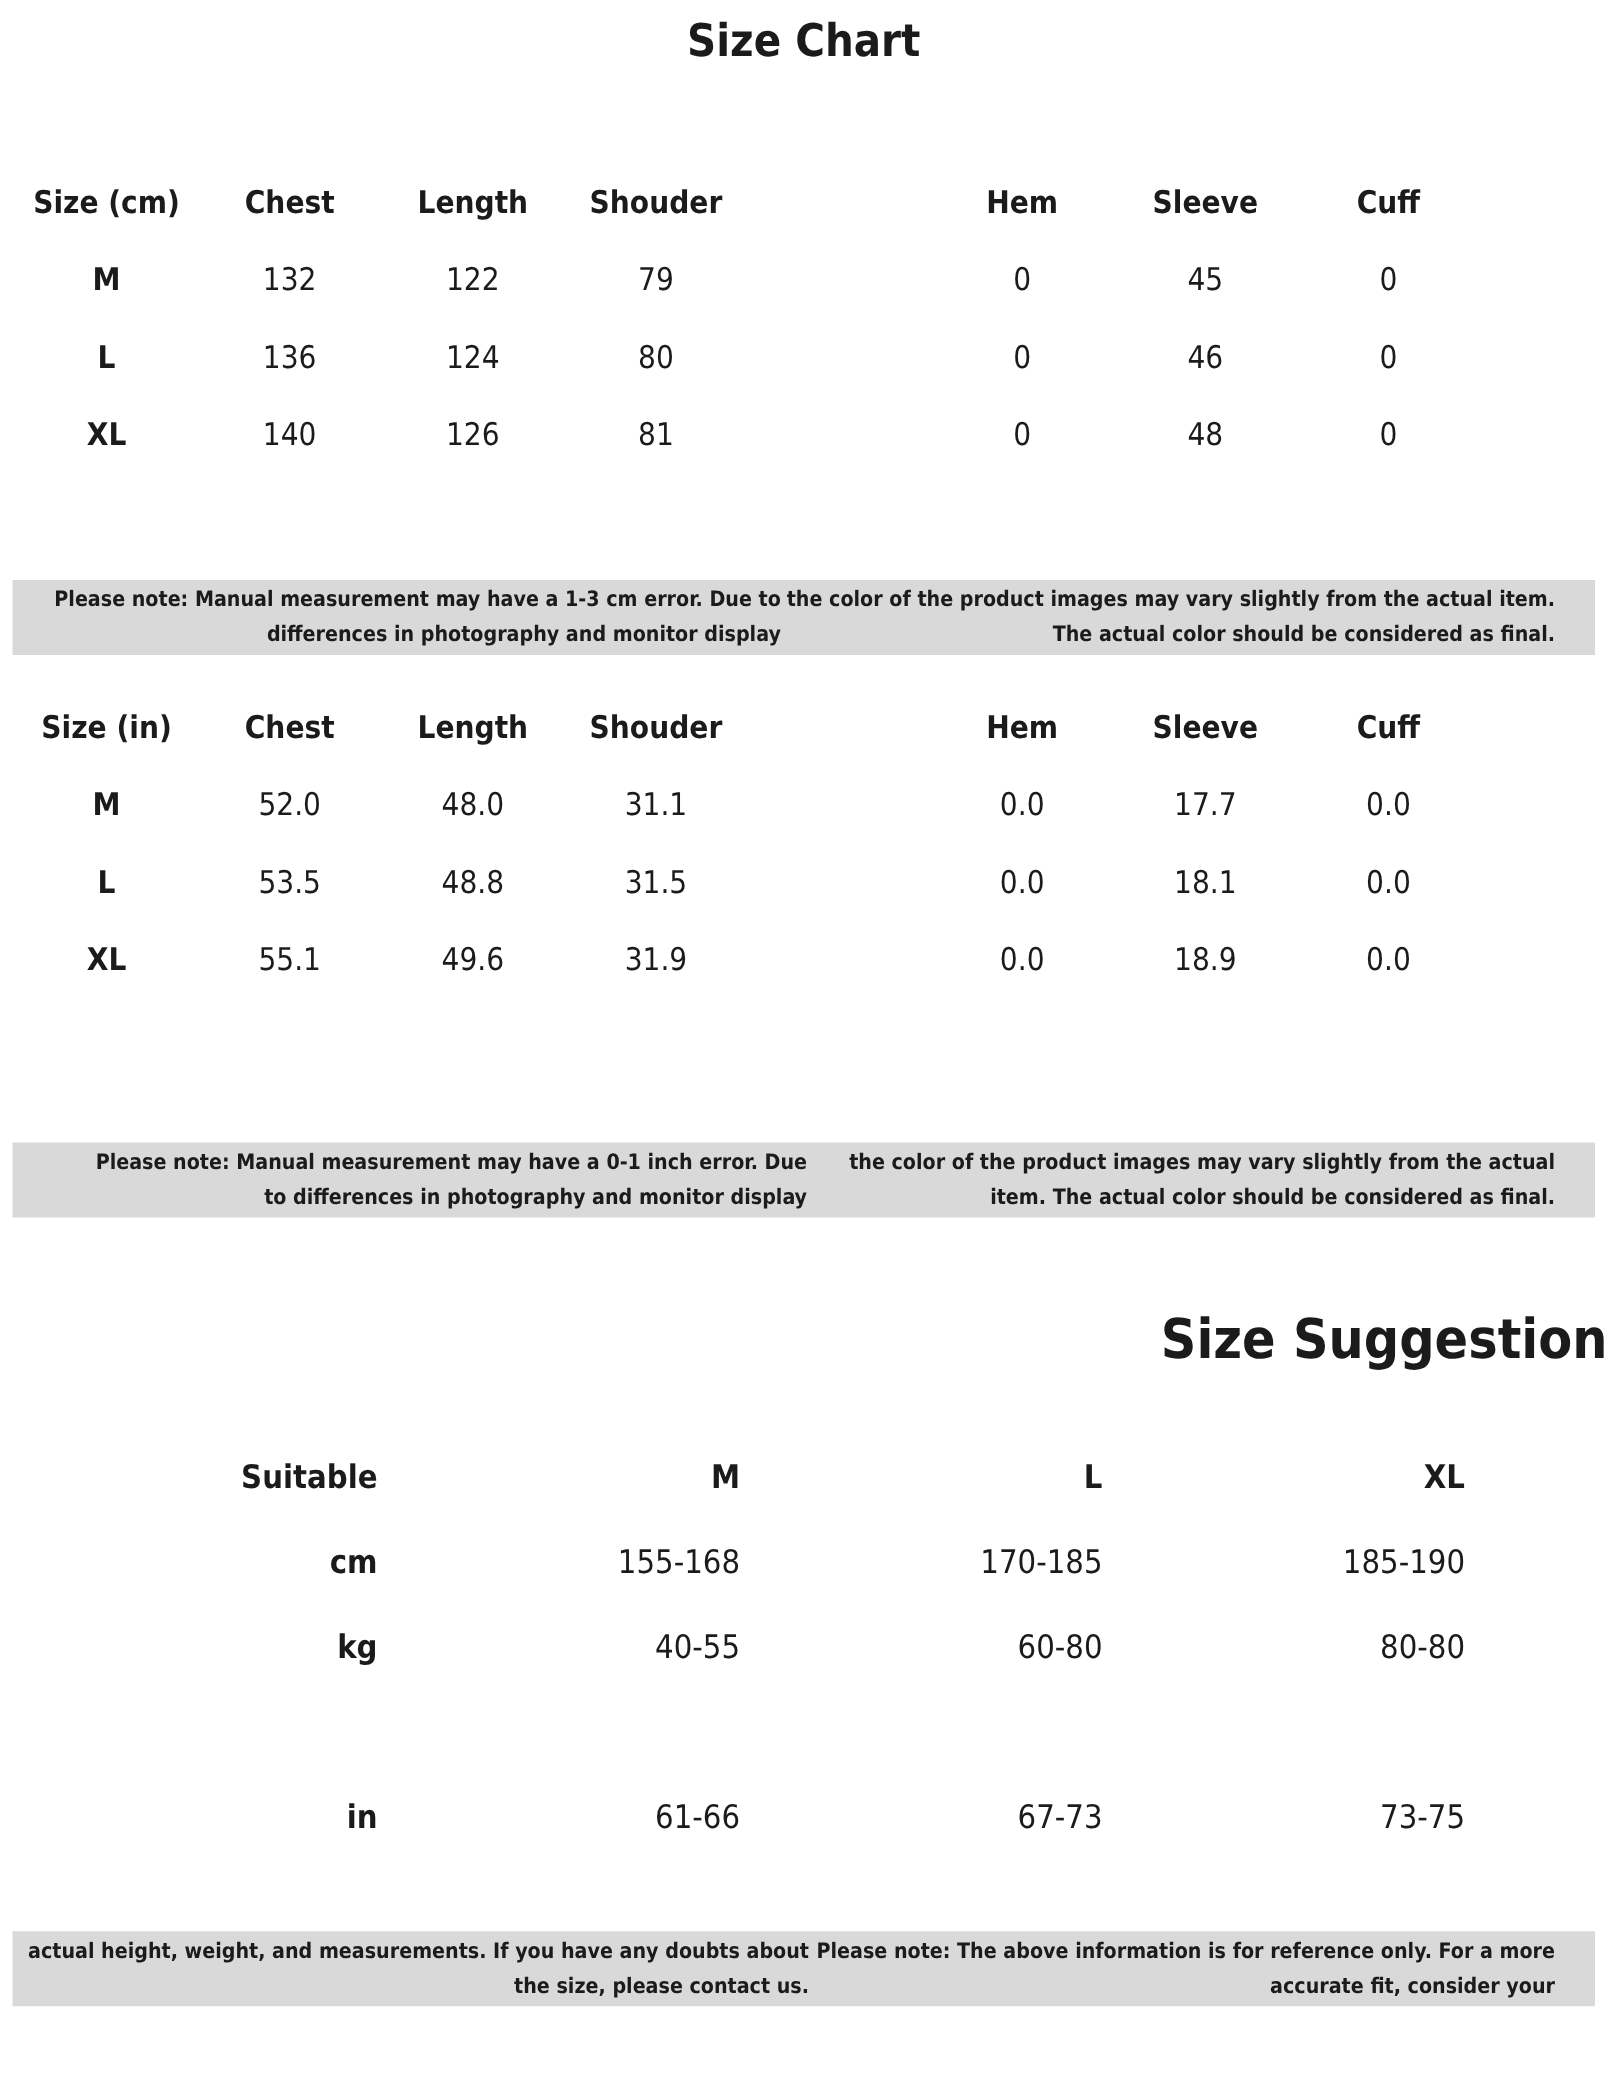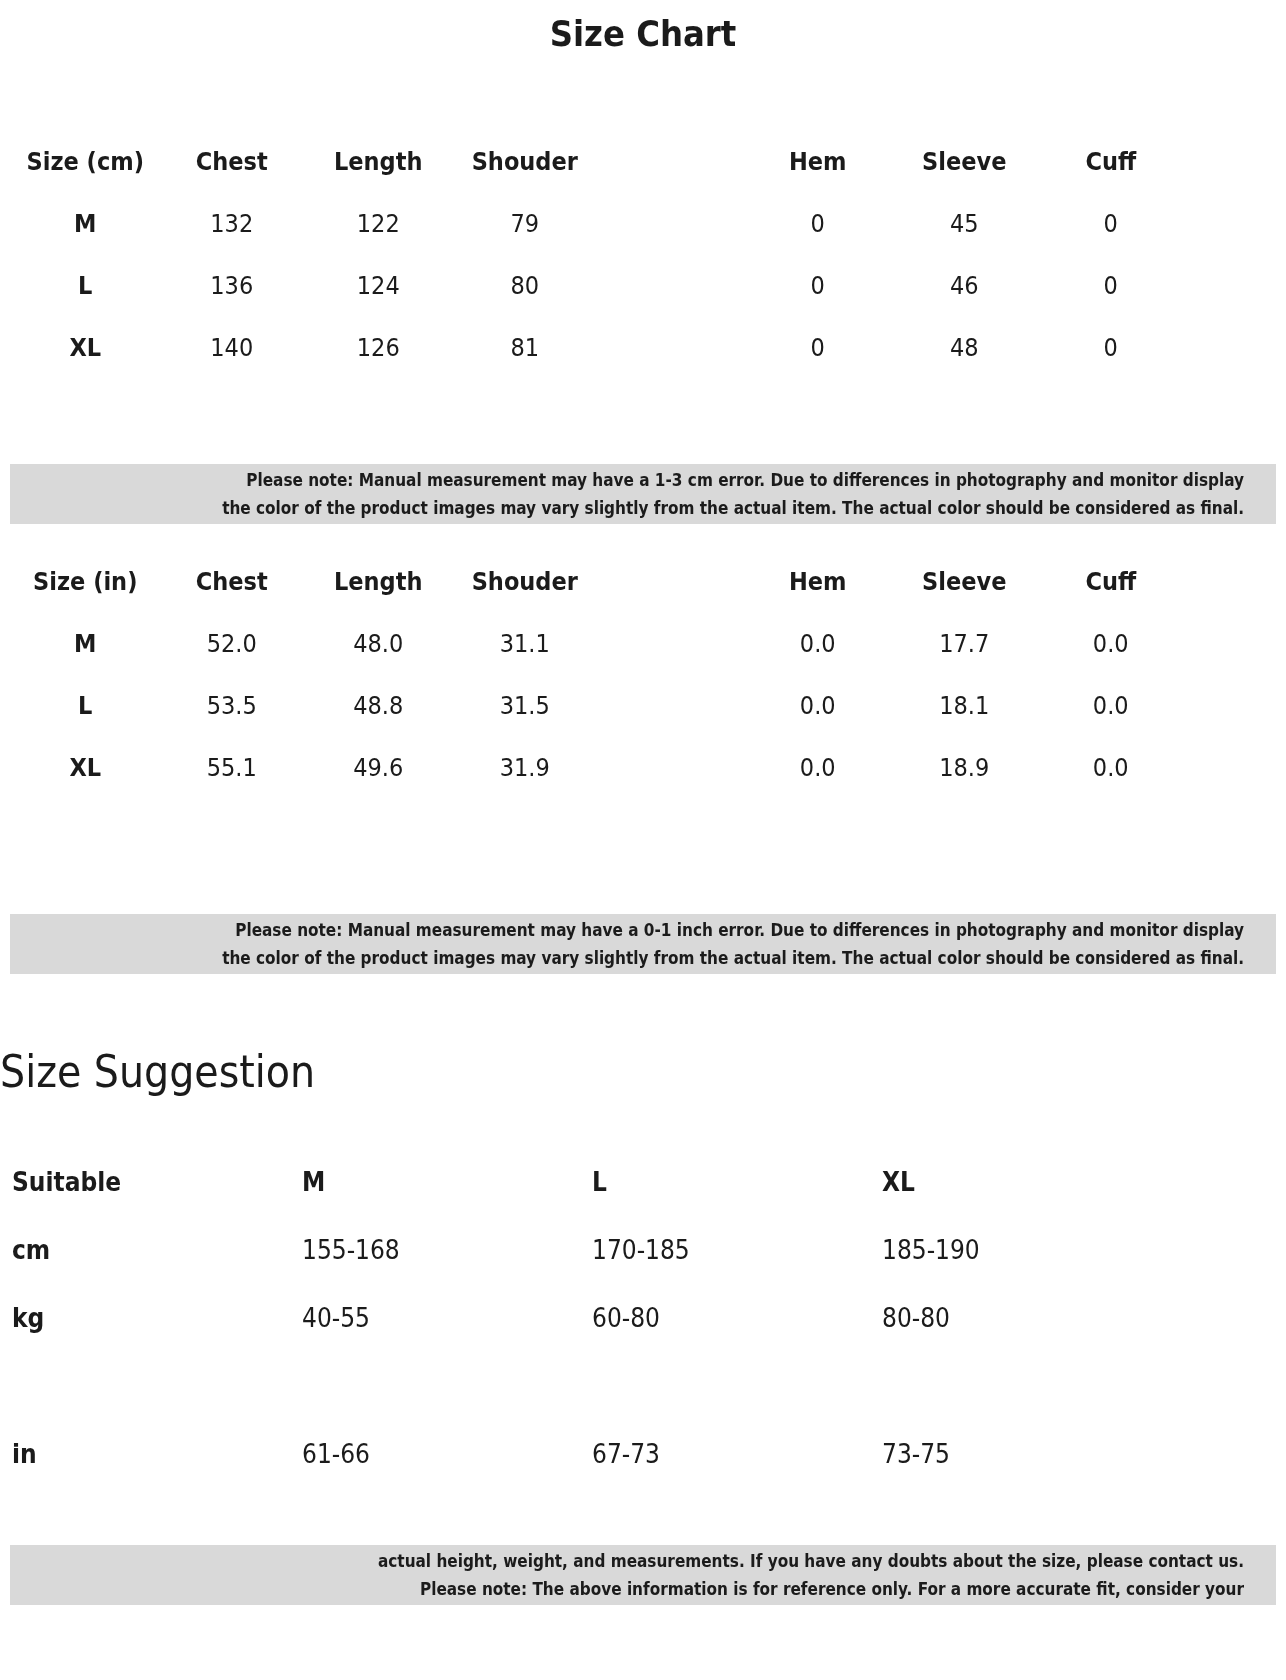--- a/index.html
+++ b/index.html
@@ -25,37 +25,37 @@
   .size-table th, .size-table td {
     height:62px; text-align:center; vertical-align:middle;
     font-size:25px; font-weight:normal; padding:0;
   }
   .size-table th { font-weight:bold; }
   .size-table td.row-label { font-weight:bold; }
   .note-band {
     margin:86px 10px 0 10px;
     min-height:56px;
     background:var(--note-bg,#d9d9d9);
-    display:flex; flex-direction:column; justify-content:center; align-items:flex-end;
+    display:flex; justify-content:center; align-items:flex-end;
     padding:2px 32px 2px 10px;
     font-size:17px; font-weight:bold; line-height:28px;
-    text-align:left;
+    text-align:right;
   }
   #note-in { margin-top:116px;padding-left:45px; }
   .size-table.second { margin-top:26px; }
   .section-title {
     margin-top:70px;
-    text-align:left;
+    text-align:right;
     font-size:44px;
-    font-weight:normal;
+    font-weight:bold;
     line-height:56px;
   }
   .sug-table { width:1160px; margin-left:12px; margin-top:48px; }
   .sug-table th, .sug-table td {
-    height:68px; text-align:left; vertical-align:middle;
+    height:68px; text-align:right; vertical-align:middle;
     font-size:26px; font-weight:normal; padding:0;
   }
   .sug-table th { font-weight:bold; }
   .sug-table td.row-label { font-weight:bold; }
   .sug-table tr.spacer td { height:68px; }
   #note-footer { margin-top:57px; min-height:54px; }
 </style>
 </head>
 <body>
 

